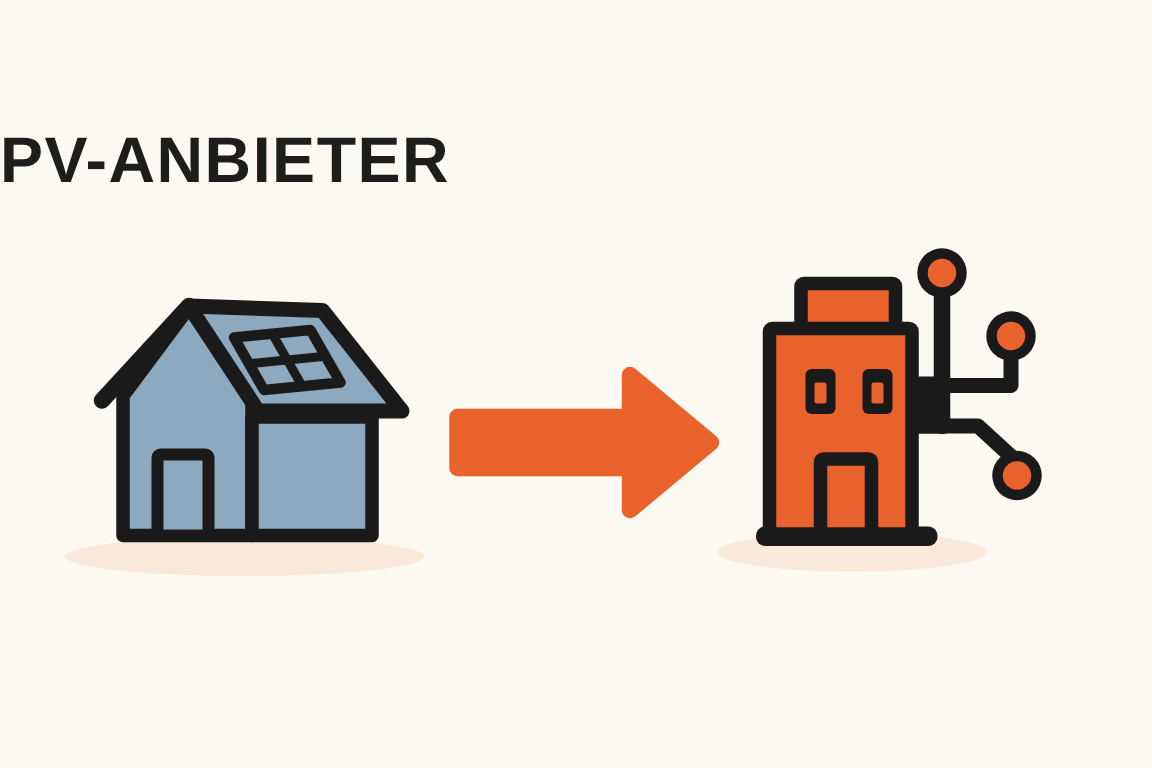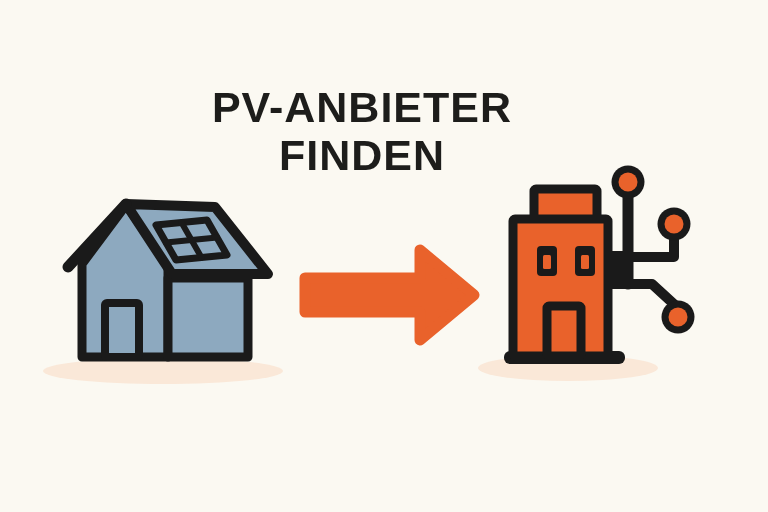--- a/index.html
+++ b/index.html
@@ -10,21 +10,21 @@
     overflow: hidden;
   }
   .canvas {
     position: relative;
     width: 768px; height: 512px;
   }
   .title {
     position: absolute;
     top: 83px; left: 0;
     width: 724px;
-    text-align: center;
+    text-align: left;
     color: var(--title-text, #1D1D1B);
     font-weight: 700;
     font-size: 43px;
     line-height: 48px;
     letter-spacing: 1px;
   }
   .title-line { display: block; }
   .scene { position: absolute; top: 0; left: 0; width: 768px; height: 512px; }
 
   
@@ -62,21 +62,20 @@
     stroke-linecap: round;
   }
 </style>
 </head>
 <body>
 
 <div class="canvas">
 
   <div class="title">
     <span class="title-line">PV-ANBIETER</span>
-    <span class="title-line">FINDEN</span>
   </div>
 
   <svg class="scene" viewBox="0 0 768 512" aria-hidden="true">
 
     <g>
       <ellipse class="shadow" cx="163" cy="371" rx="120" ry="13"></ellipse>
       <polygon class="blue outline9" points="82,357 82,264 126,205 168,264 168,357"></polygon>
       <rect class="blue outline9" x="168" y="278" width="80" height="79"></rect>
       <rect class="blue outline8" x="105" y="303" width="34" height="54" rx="2"></rect>
       <polygon class="blue outline10" points="126,204 215,207 268,274 172,274"></polygon>

